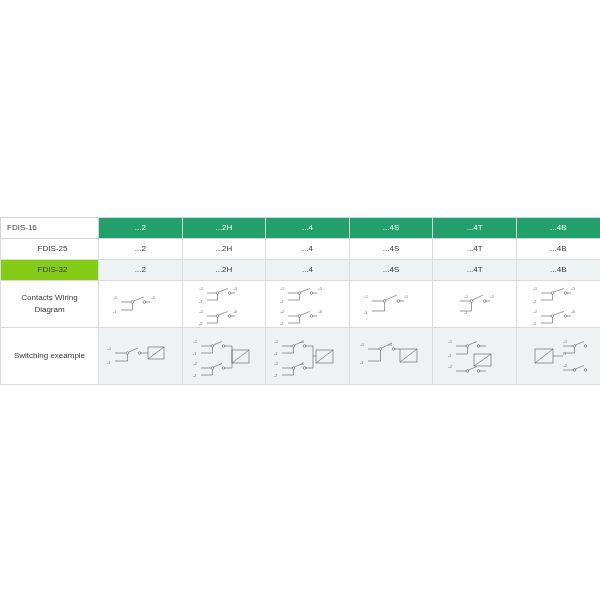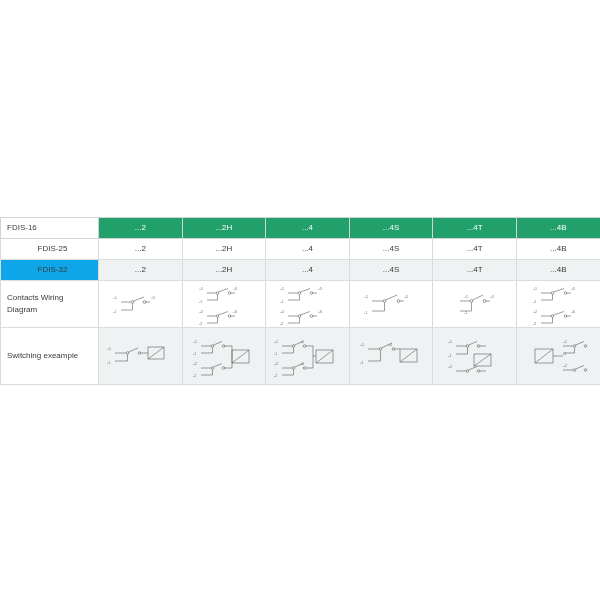--- a/index.html
+++ b/index.html
@@ -75,27 +75,27 @@
   }
   .row-data td.val {
     text-align: center;
     font-size: 8px;
     background: #ffffff;
   }
   .row-data.shaded td.val {
     background: #eef2f2;
   }
   .row-data.shaded td.label-cell {
-    background: #0ea5e9;
+    background: #84cc16;
     margin-left: 22px;
   }
 
   
   .row-diagram td.label-cell {
-    text-align: left;
+    text-align: center;
     padding: 4px 6px;
     font-size: 8px;
     vertical-align: middle;
     background: #ffffff;
     line-height: 1.5;
   }
   .row-diagram td.dia {
     text-align: center;
     background: #ffffff;
     height: 46px;

